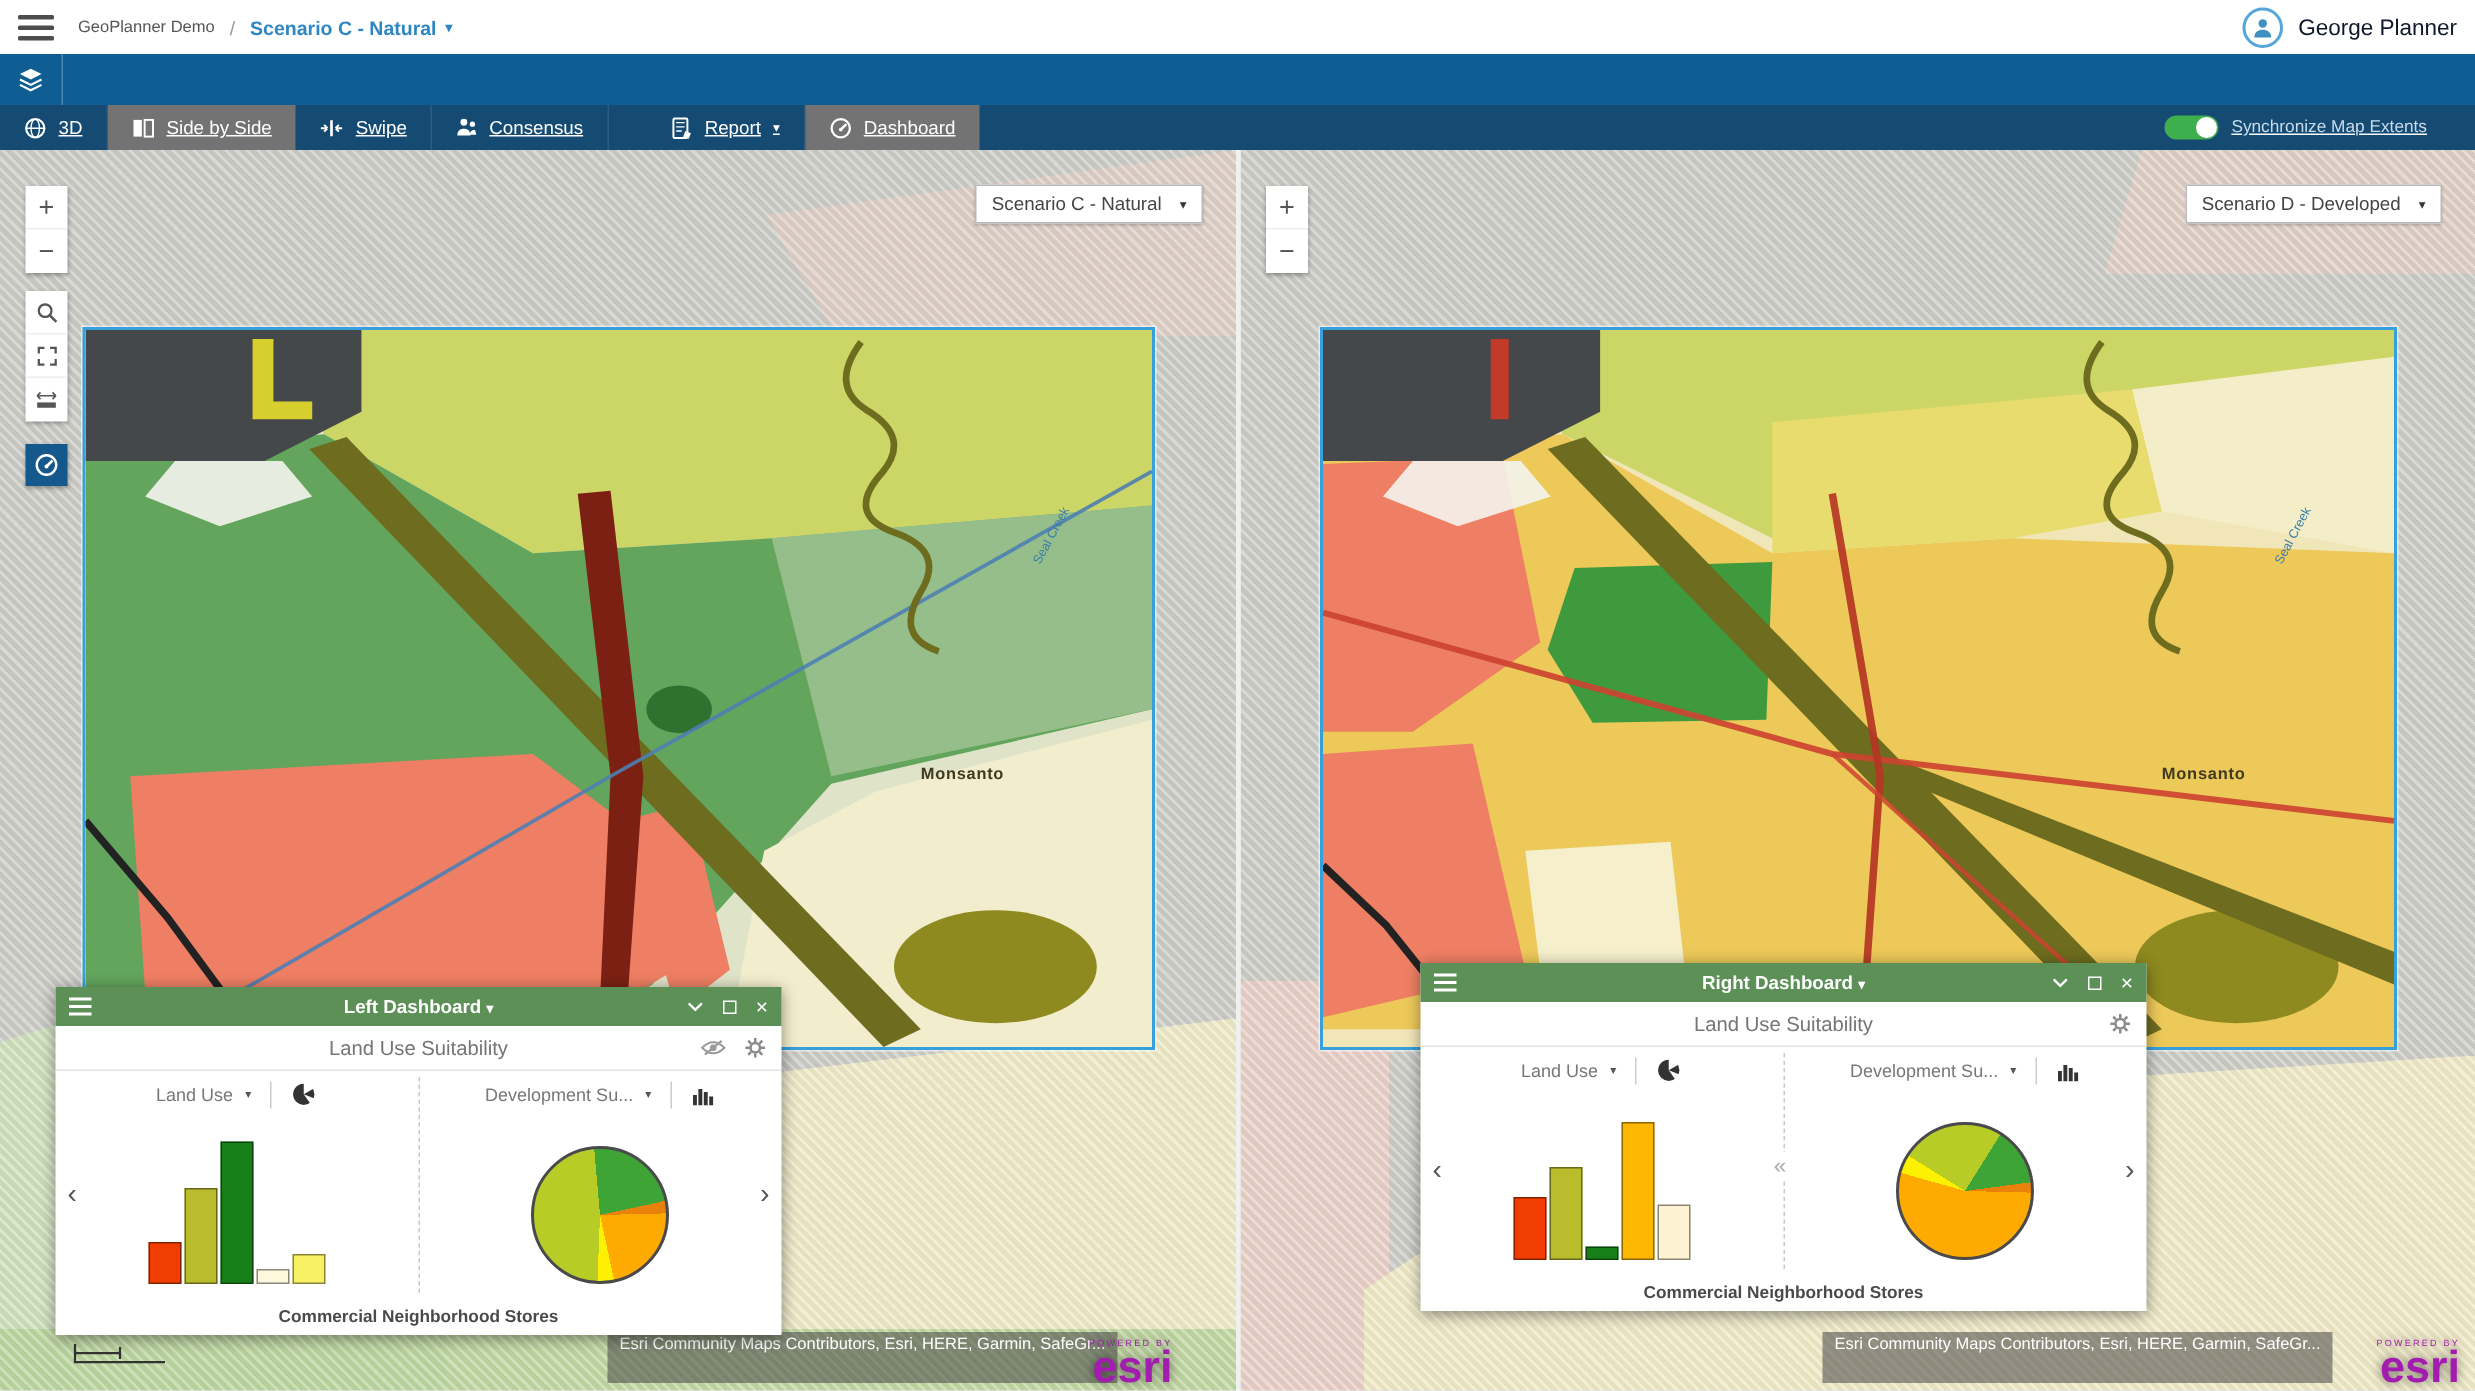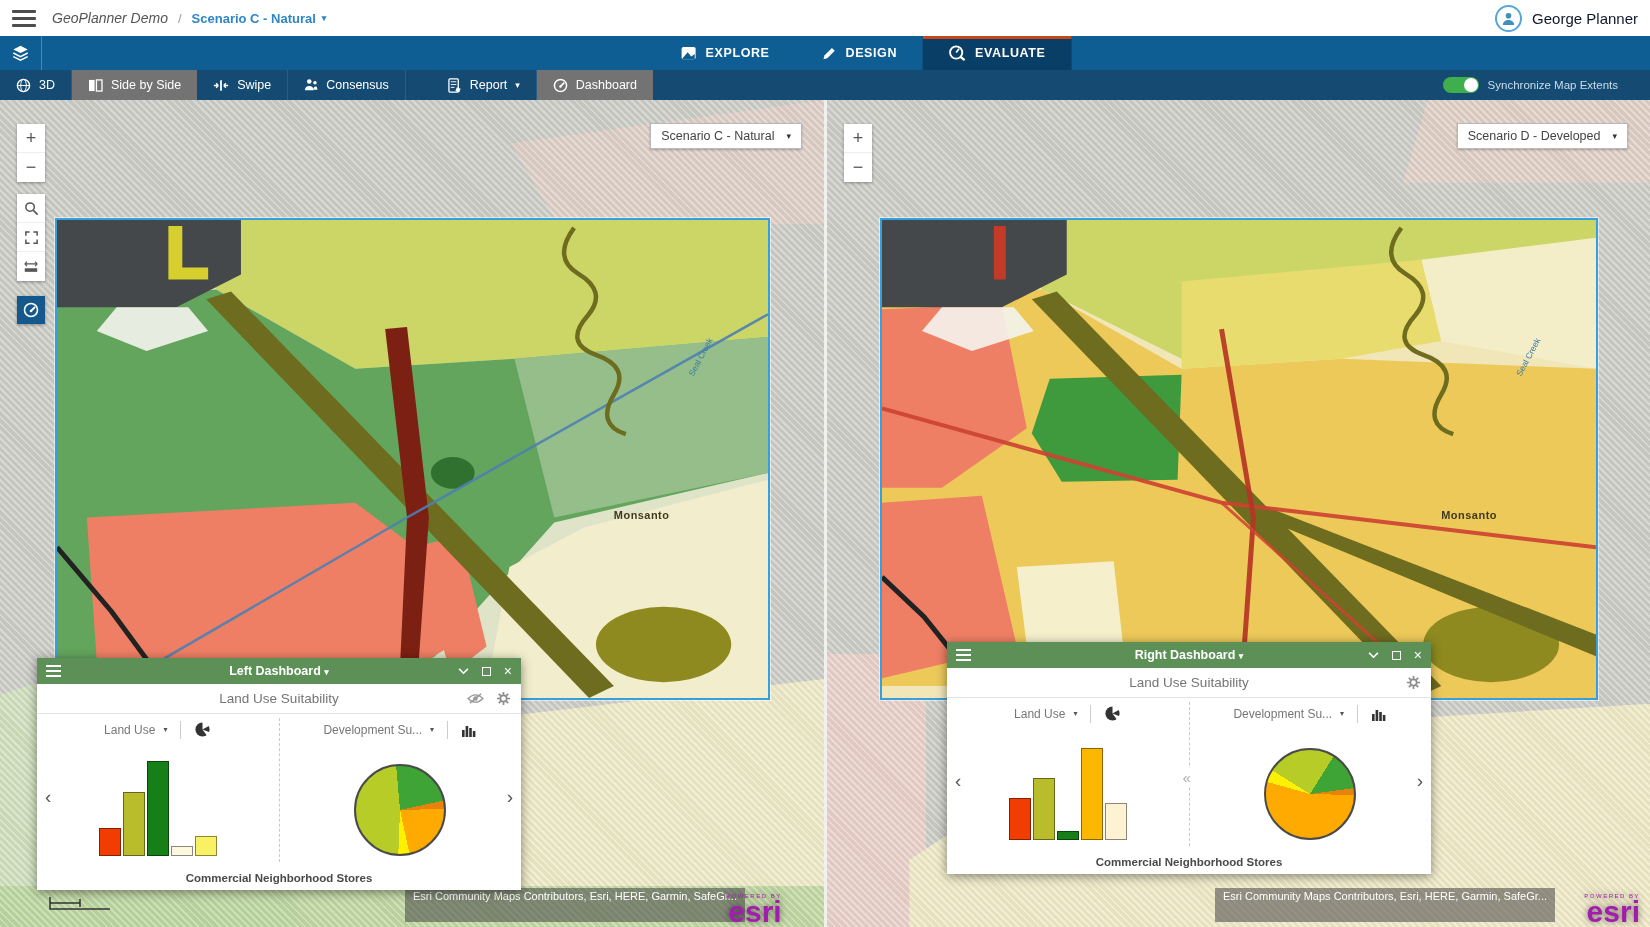--- a/index.html
+++ b/index.html
@@ -3,38 +3,38 @@
 <meta charset="utf-8">
 <style>
   * { box-sizing: border-box; margin: 0; padding: 0; }
   html,body { width:1650px; height:927px; overflow:hidden;
     font-family:"Liberation Sans", sans-serif; background:#fff; }
 
   
   #app-header { height:36px; display:flex; align-items:center; padding:0 12px; background:#fff; }
   .hamburger { width:24px; display:flex; flex-direction:column; gap:4px; cursor:pointer; }
   .hamburger div { height:3px; background:#4d4d4d; border-radius:1px; }
-  .crumb-title { margin-left:16px; font-size:14px; color:#555;font-style:italic; }
+  .crumb-title { margin-left:16px; font-size:11px; color:#555; }
   .crumb-sep { margin:0 10px; font-size:13px; color:#999; }
   .crumb-link { font-size:13px; color:#2e86c4; font-weight:bold; display:flex; align-items:center; gap:6px; cursor:pointer; }
   .caret { font-size:9px; line-height:1; }
   #user-area { margin-left:auto; display:flex; align-items:center; gap:10px; }
   .avatar { width:27px; height:27px; border-radius:50%; border:2px solid #55a6d9; display:grid; place-items:center; }
   .user-name { font-size:15px; color:#0f172a; }
 
   
   #navbar { height:34px; background:#0e5e94; position:relative; display:flex; }
   .layers-btn { width:42px; height:100%; display:grid; place-items:center; border-right:1px solid rgba(255,255,255,.25); cursor:pointer; }
   .nav-tabs { position:absolute; left:50%; transform:translateX(-50%) translateX(38px); height:100%; display:flex; }
   .nav-tab { display:flex; align-items:center; gap:9px; padding:0 26px; color:#fff;
     font-size:12.5px; font-weight:bold; letter-spacing:.6px; cursor:pointer; }
   .nav-tab.active { background:#093f66; box-shadow: inset 0 3px 0 #c2471d; }
 
   
-  #toolbar { height:30px; background:#154a73; display:flex; align-items:stretch; color:#fff; }
+  #toolbar { height:30px; background:#154a73; display:flex; align-items:stretch; color:#fff;text-decoration:underline; }
   .tbtn { display:flex; align-items:center; gap:8px; padding:0 16px; font-size:12.5px;
     border-right:1px solid rgba(255,255,255,.10); cursor:pointer; white-space:nowrap; }
   .tbtn.green { background:#737373; border-right:none; }
   .tbtn.gap { margin-left:26px; }
   #toolbar-right { margin-left:auto; display:flex; align-items:center; gap:9px; padding-right:32px; }
   .toggle { width:36px; height:16px; border-radius:9px; background:#3fae4d; position:relative; cursor:pointer; }
   .toggle .knob { position:absolute; top:1px; right:1px; width:14px; height:14px; border-radius:50%; background:#fff; }
   .sync-label { font-size:11.5px; color:#c8dcec; }
 
   
@@ -130,43 +130,20 @@
   </div>
 </div>
 
 <div id="navbar">
   <div class="layers-btn">
     <svg width="19" height="18" viewBox="0 0 20 20">
       <path d="M10 2 18 6 10 10 2 6z" fill="#fff"></path>
       <path d="M2 10 10 14 18 10 M2 14 10 18 18 14" stroke="#fff" stroke-width="1.6" fill="none"></path>
     </svg>
   </div>
-  <div class="nav-tabs">
-    <div class="nav-tab">
-      <svg width="16" height="14" viewBox="0 0 18 16">
-          <rect x="1" y="1" width="16" height="14" rx="2" fill="#fff"></rect>
-          <path d="M2 14 8 7l4 5 4-3v5a1 1 0 0 1-1 1H3a1 1 0 0 1-1-1z" fill="#0e5e94"></path>
-        </svg>
-      <span>EXPLORE</span>
-    </div>
-    <div class="nav-tab">
-      <svg width="15" height="15" viewBox="0 0 16 16">
-          <path d="M2 14l1-4 8-8 3 3-8 8z" fill="#fff"></path>
-        </svg>
-      <span>DESIGN</span>
-    </div>
-    <div class="nav-tab active">
-      <svg width="17" height="16" viewBox="0 0 18 17">
-          <circle cx="8" cy="8" r="6.5" fill="none" stroke="#fff" stroke-width="2"></circle>
-          <path d="M8 8 11 4" stroke="#fff" stroke-width="1.8"></path>
-          <path d="M12.5 12.5 17 16" stroke="#fff" stroke-width="2.4"></path>
-        </svg>
-      <span>EVALUATE</span>
-    </div>
-  </div>
 </div>
 
 <div id="toolbar">
   <div class="tbtn">
     <svg width="15" height="15" viewBox="0 0 16 16">
         <circle cx="8" cy="8" r="6.5" fill="none" stroke="#fff" stroke-width="1.5"></circle>
         <ellipse cx="8" cy="8" rx="3" ry="6.5" fill="none" stroke="#fff" stroke-width="1"></ellipse>
         <path d="M1.5 8h13" stroke="#fff" stroke-width="1"></path>
       </svg>
     <span>3D</span>

